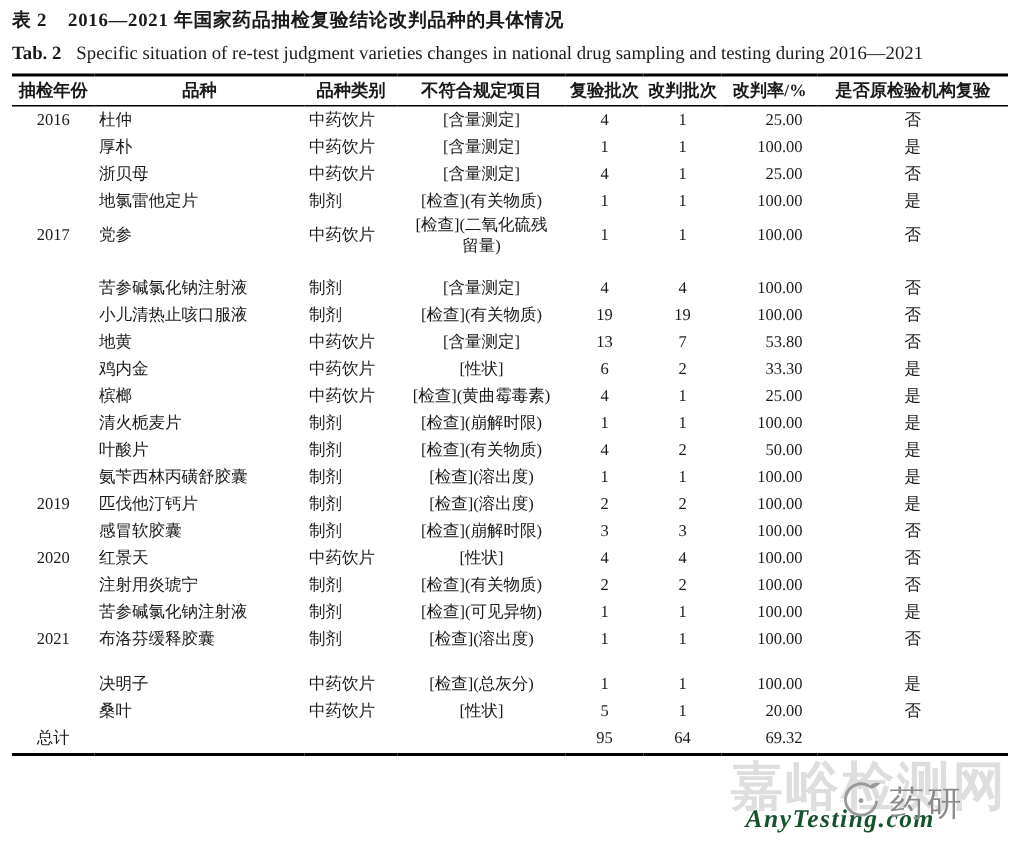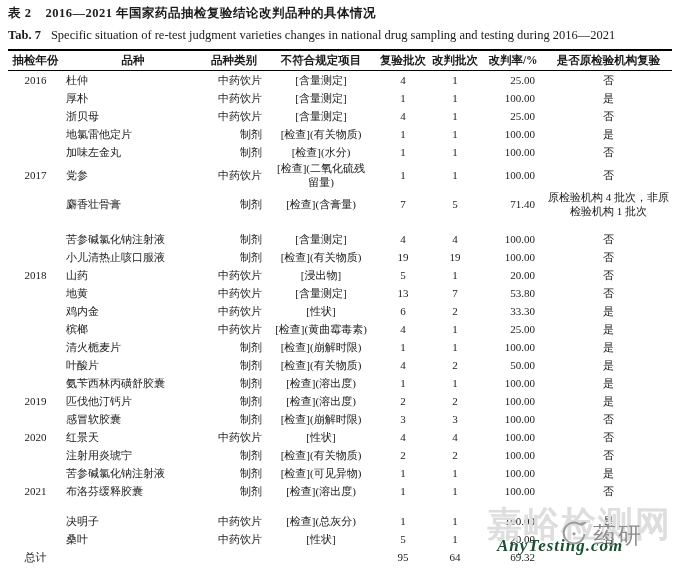--- a/index.html
+++ b/index.html
@@ -15,21 +15,21 @@
     border-collapse:collapse;table-layout:fixed;width:664px;margin:6px 0 0 8px;
     border-top:2px solid #000;border-bottom:2.5px solid #000;font-size:11px;
   }
   thead th{
     border-bottom:1px solid #000;font-weight:bold;height:19px;padding:0 2px;
     font-size:11.5px;text-align:center;white-space:nowrap;overflow:hidden;
   }
   td{height:18px;padding:0 3px;vertical-align:middle;line-height:1.3;overflow:hidden;}
   .c-year{text-align:center;}
   .c-name{text-align:left;}
-  .c-cat{text-align:right;}
+  .c-cat{text-align:left;}
   .c-item{text-align:center;white-space:pre-line;}
   .c-num{text-align:center;}
   .c-rate{text-align:right;padding-right:10px;margin-top:44px;}
   .c-orig{text-align:center;white-space:pre-line;}
   tr.spacer td{height:12px;border:none;}
   
   .wm-cn{
     position:absolute;left:487px;top:501px;font-size:35px;font-weight:bold;
     color:#dedede;letter-spacing:2px;white-space:nowrap;pointer-events:none;
   }
@@ -47,21 +47,21 @@
 </head>
 <body>
 
 <div class="page">
 
   <div class="caption-zh">
     <span class="cap-label">表 2</span><span>2016—2021 年国家药品抽检复验结论改判品种的具体情况</span>
   </div>
 
   <div class="caption-en">
-    <span class="cap-label">Tab. 7</span><span>Specific situation of re-test judgment varieties changes in national drug sampling and testing during 2016—2021</span>
+    <span class="cap-label">Tab. 2</span><span>Specific situation of re-test judgment varieties changes in national drug sampling and testing during 2016—2021</span>
   </div>
 
   <table class="main">
     <colgroup>
       <col style="width:55px">
         <col style="width:140px">
         <col style="width:62px">
         <col style="width:112px">
       <col style="width:52px">
         <col style="width:52px">
@@ -115,50 +115,29 @@
           <td class="c-year"></td>
           <td class="c-name">地氯雷他定片</td>
           <td class="c-cat">制剂</td>
           <td class="c-item">[检查](有关物质)</td>
           <td class="c-num">1</td>
           <td class="c-num">1</td>
           <td class="c-rate">100.00</td>
           <td class="c-orig">是</td>
         </tr>
         <tr>
-          <td class="c-year"></td>
-          <td class="c-name">加味左金丸</td>
-          <td class="c-cat">制剂</td>
-          <td class="c-item">[检查](水分)</td>
-          <td class="c-num">1</td>
-          <td class="c-num">1</td>
-          <td class="c-rate">100.00</td>
-          <td class="c-orig">否</td>
-        </tr>
-        <tr>
           <td class="c-year">2017</td>
           <td class="c-name">党参</td>
           <td class="c-cat">中药饮片</td>
           <td class="c-item">[检查](二氧化硫残
 留量)</td>
           <td class="c-num">1</td>
           <td class="c-num">1</td>
           <td class="c-rate">100.00</td>
           <td class="c-orig">否</td>
-        </tr>
-        <tr>
-          <td class="c-year"></td>
-          <td class="c-name">麝香壮骨膏</td>
-          <td class="c-cat">制剂</td>
-          <td class="c-item">[检查](含膏量)</td>
-          <td class="c-num">7</td>
-          <td class="c-num">5</td>
-          <td class="c-rate">71.40</td>
-          <td class="c-orig">原检验机构 4 批次，非原
-检验机构 1 批次</td>
         </tr>
         <tr class="spacer">
           <td colspan="8"></td>
         </tr>
         <tr>
           <td class="c-year"></td>
           <td class="c-name">苦参碱氯化钠注射液</td>
           <td class="c-cat">制剂</td>
           <td class="c-item">[含量测定]</td>
           <td class="c-num">4</td>
@@ -167,30 +146,20 @@
           <td class="c-orig">否</td>
         </tr>
         <tr>
           <td class="c-year"></td>
           <td class="c-name">小儿清热止咳口服液</td>
           <td class="c-cat">制剂</td>
           <td class="c-item">[检查](有关物质)</td>
           <td class="c-num">19</td>
           <td class="c-num">19</td>
           <td class="c-rate">100.00</td>
-          <td class="c-orig">否</td>
-        </tr>
-        <tr>
-          <td class="c-year">2018</td>
-          <td class="c-name">山药</td>
-          <td class="c-cat">中药饮片</td>
-          <td class="c-item">[浸出物]</td>
-          <td class="c-num">5</td>
-          <td class="c-num">1</td>
-          <td class="c-rate">20.00</td>
           <td class="c-orig">否</td>
         </tr>
         <tr>
           <td class="c-year"></td>
           <td class="c-name">地黄</td>
           <td class="c-cat">中药饮片</td>
           <td class="c-item">[含量测定]</td>
           <td class="c-num">13</td>
           <td class="c-num">7</td>
           <td class="c-rate">53.80</td>

